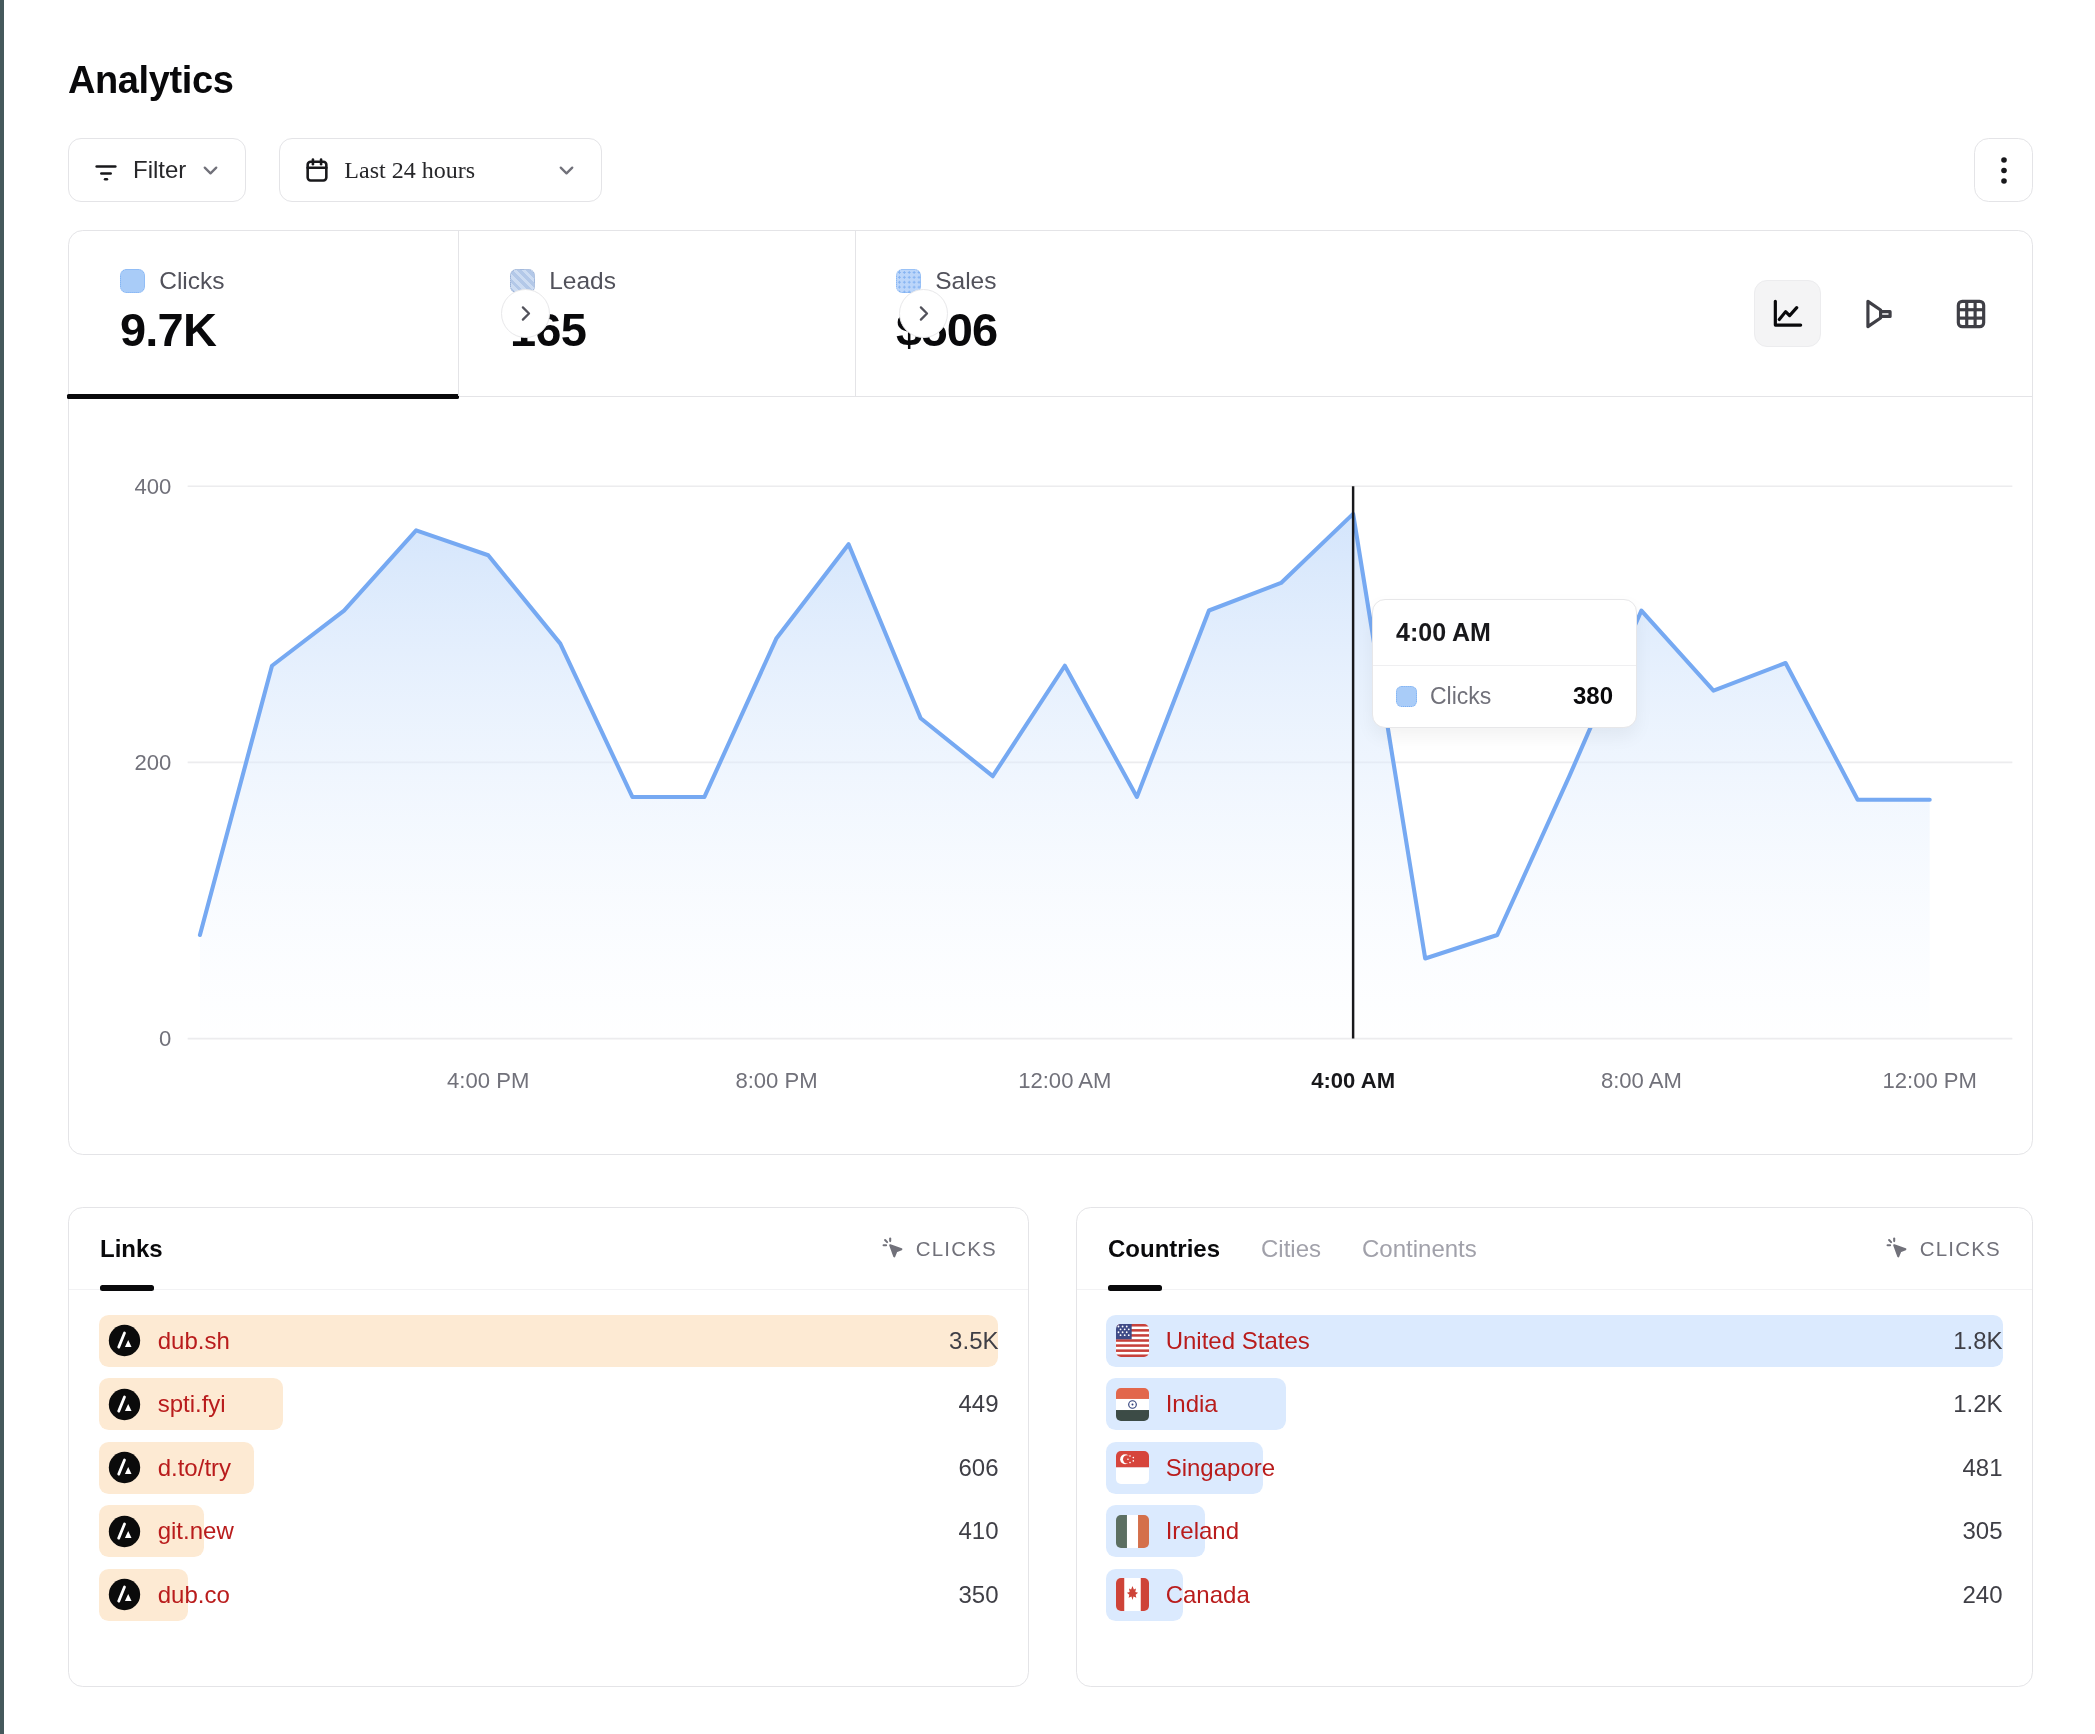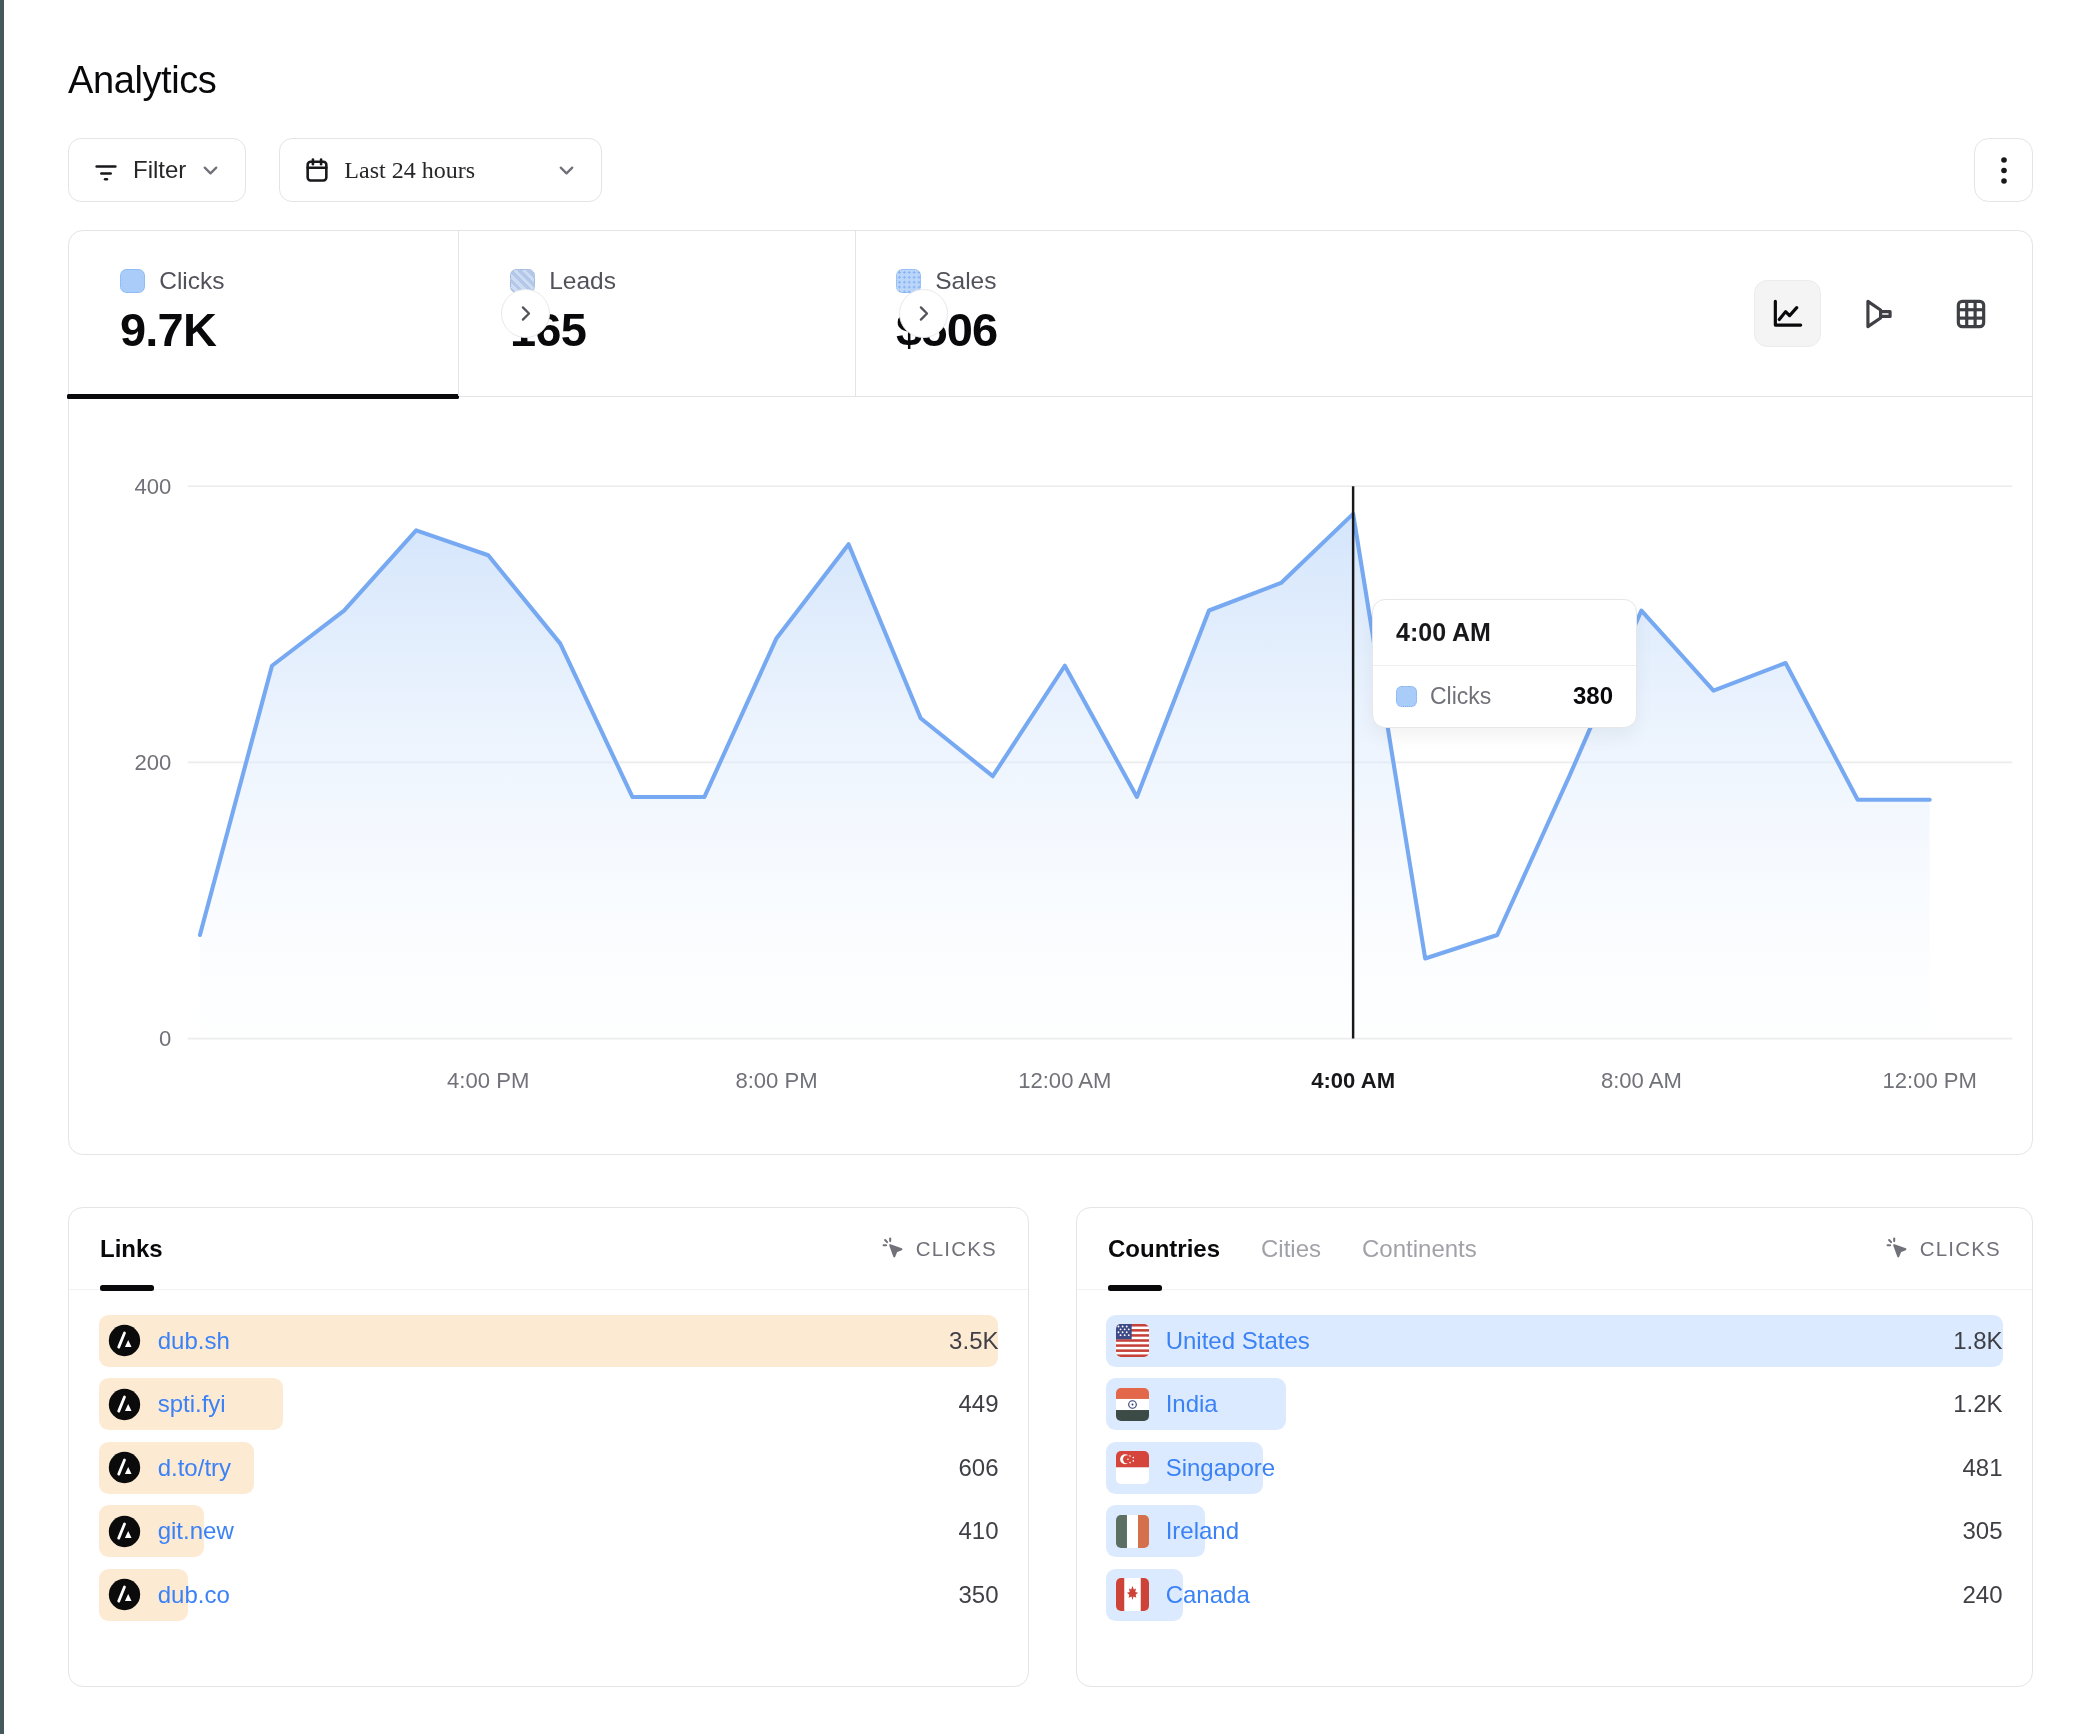--- a/index.html
+++ b/index.html
@@ -1,20 +1,20 @@
 <!DOCTYPE html>
 <html style="font-size:13px"><head>
 <meta charset="utf-8">
 <style>
   * { margin:0; padding:0; box-sizing:border-box; }
   html,body { width:2096px; height:1735px; background:#fff; font-family:"Liberation Sans", sans-serif; color:#18181b; overflow:hidden; }
   .edge-strip { position:absolute; left:0; top:0; width:4.1px; height:1735px; background:#45595c; }
   .page { position:absolute; left:68px; top:0; width:1965px; }
 
-  .page-title { margin-top:59px; font-size:38px; font-weight:400; letter-spacing:-0.4px; color:#09090b; }
+  .page-title { margin-top:59px; font-size:38px; font-weight:700; letter-spacing:-0.4px; color:#09090b; }
 
   .toolbar { margin-top:36px; display:flex; align-items:center; gap:33px; position:relative; }
   .btn { display:flex; align-items:center; gap:13px; height:64px; border:1.6px solid #e4e4e7; border-radius:13px; background:#fff; padding:0 23px; font-size:24px; color:#27272a; cursor:pointer; }
   .btn svg { flex:0 0 auto; }
   .btn .spacer { flex:1; }
   .btn-date { width:323px;font-family:Liberation Serif, serif; }
   .kebab-btn { position:absolute; right:0; top:0; width:59px; height:64px; border:1.6px solid #e4e4e7; border-radius:14.7px; background:#fff; display:flex; align-items:center; justify-content:center; }
 
   .main-card { margin-top:28px; width:1965px; height:925px; border:1.6px solid #e4e4e7; border-radius:14.7px; background:#fff; position:relative; }
 
@@ -55,21 +55,21 @@
   .panel-tab { font-size:24px; color:#a1a1aa; display:flex; align-items:center; height:100%; position:relative; cursor:pointer; }
   .panel-tab.active { color:#09090b; font-weight:600; }
   .panel-tab.active .tab-bar { position:absolute; bottom:-1.6px; left:0; width:54px; height:5.7px; background:#09090b; border-radius:2.5px; }
   .metric-head { margin-left:auto; display:flex; align-items:center; gap:9.8px; color:#71717a; font-size:20.5px; letter-spacing:1.2px; }
   .rows { padding:24.5px 29.5px 0 29.5px; }
   .row { position:relative; height:52px; margin-bottom:11.5px; display:flex; align-items:center; cursor:pointer; }
   .row-bar { position:absolute; left:0; top:0; height:52px; border-radius:9.8px; }
   .links .row-bar { background:#fdead3; }
   .countries .row-bar { background:#dbeafe; }
   .row-ico { position:relative; margin-left:9.8px; width:33px; height:33px; flex:0 0 auto; display:flex; align-items:center; justify-content:center; }
-  .row-label { position:relative; margin-left:16.4px; font-size:24px; color:#3b82f6; }
+  .row-label { position:relative; margin-left:16.4px; font-size:24px; color:#b91c1c; }
   .row-value { position:relative; margin-left:auto; font-size:24px; color:#3f3f46; }
   text { font-family:"Liberation Sans", sans-serif; }
 </style>
 </head>
 <body>
 
 <div class="edge-strip"></div>
 
 <div class="page">
 

